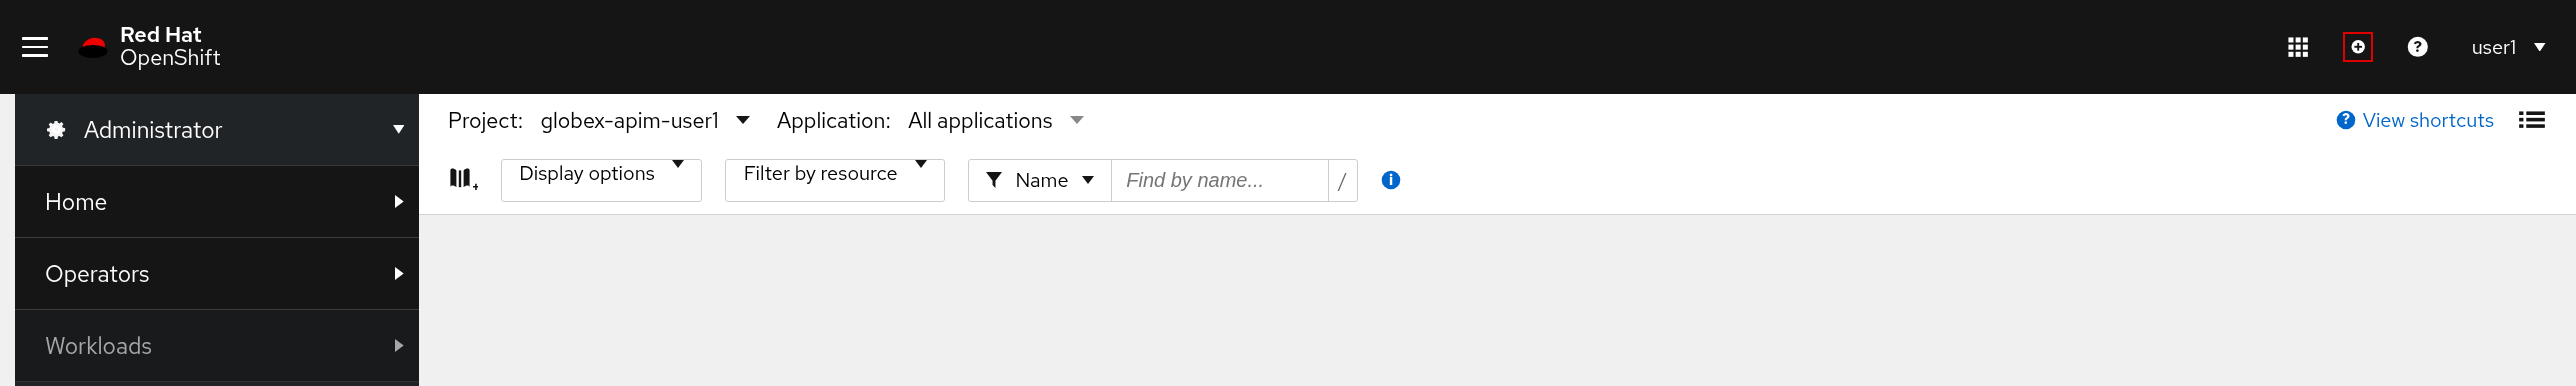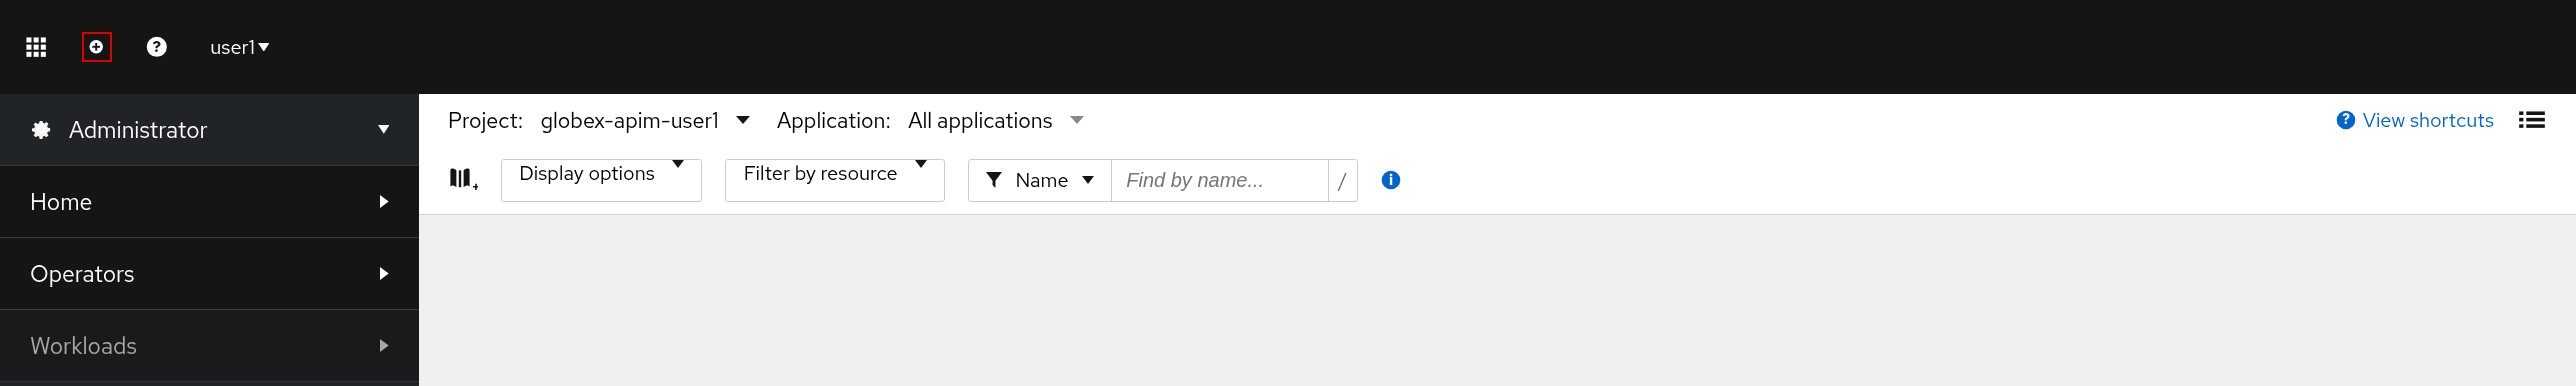--- a/index.html
+++ b/index.html
@@ -11,24 +11,24 @@
 .hamburger { width: 26px; height: 20px; display: flex; flex-direction: column; justify-content: space-between; cursor: pointer; }
 .hamburger span { display: block; height: 2.9px; background: #fff; border-radius: 0.7px; }
 .brand { display: flex; align-items: center; gap: 11.5px; }
 .fedora { width: 32px; height: 26px; position: relative; }
 .brand-text { line-height: 1.05; }
 .brand-text .t1 { font-size: 21.6px; font-weight: 600; }
 .brand-text .t2 { font-size: 21.6px; font-weight: 400; }
 .masthead-right { display: flex; align-items: center; gap: 30px; }
 .icon-btn { width: 30px; height: 30px; display: flex; align-items: center; justify-content: center; cursor: pointer; }
 .add-highlight { border: 2.2px solid #e00000; padding: 5.8px; }
-.user-menu { display: flex; align-items: center; gap: 3px; font-size: 20px; cursor: pointer; padding: 0 8.7px; }
-
-
-.sidebar { position: absolute; left: 0; top: 94px; bottom: 0; width: 419px; background: #212427; color: #fff; }
+.user-menu { display: flex; align-items: center; gap: 18px; font-size: 20px; cursor: pointer; padding: 0 8.7px; }
+
+
+.sidebar { position: absolute; left: 15px; top: 94px; bottom: 0; width: 419px; background: #212427; color: #fff; }
 .perspective { height: 72px; display: flex; align-items: center; padding: 0 30px; justify-content: space-between; background: #212427; border-bottom: 0.7px solid #393939;}
 .perspective-left { display: flex; align-items: center; gap: 16px; font-size: 23px; }
 .nav-item { height: 72px; display: flex; align-items: center; padding: 14px 30px; justify-content: space-between; font-size: 23px; border-bottom: 0.7px solid #3a3d40; background: #151515; cursor: pointer; }
 
 
 .project-bar { position: absolute; left: 419px; right: 0; top: 94px; height: 52px; background: #fff; display: flex; align-items: center; padding: 0 29px; gap: 51px; justify-content: space-between; }
 .project-bar-left { display: flex; align-items: center; gap: 27px; }
 .selector { display: flex; align-items: center; gap: 17.3px; font-size: 21.6px; cursor: pointer; }
 .selector .caret { width: 0; height: 0; border-left: 7.2px solid transparent; border-right: 7.2px solid transparent; border-top: 8.7px solid #151515; }
 .selector.app .caret { border-top-color: #888; }
@@ -47,20 +47,39 @@
 
 
 .content { position: absolute; left: 419px; right: 0; top: 215px; bottom: 0; background: #f0f0f0; }
 
 svg { display: block; }
 </style>
 </head>
 <body>
 
 <header class="masthead">
+  <div class="masthead-left">
+    <div class="hamburger">
+      <span></span>
+        <span></span>
+        <span></span>
+    </div>
+    <div class="brand">
+      <div class="fedora">
+        <svg viewBox="0 0 44 36">
+            <path fill="#e00" d="M8 20 C6 12 18 2 30 6 C40 9 40 18 36 22 C30 28 12 30 8 20 Z"></path>
+            <ellipse cx="22" cy="24" rx="20" ry="9" fill="#000"></ellipse>
+          </svg>
+      </div>
+      <div class="brand-text">
+        <div class="t1">Red Hat</div>
+        <div class="t2">OpenShift</div>
+      </div>
+    </div>
+  </div>
   <div class="masthead-right">
     <div class="icon-btn">
       <svg width="23" height="23" viewBox="0 0 32 32">
         <rect x="2" y="2" width="7" height="7" fill="#fff"></rect>
           <rect x="12" y="2" width="7" height="7" fill="#fff"></rect>
           <rect x="22" y="2" width="7" height="7" fill="#fff"></rect>
         <rect x="2" y="12" width="7" height="7" fill="#fff"></rect>
           <rect x="12" y="12" width="7" height="7" fill="#fff"></rect>
           <rect x="22" y="12" width="7" height="7" fill="#fff"></rect>
         <rect x="2" y="22" width="7" height="7" fill="#fff"></rect>

